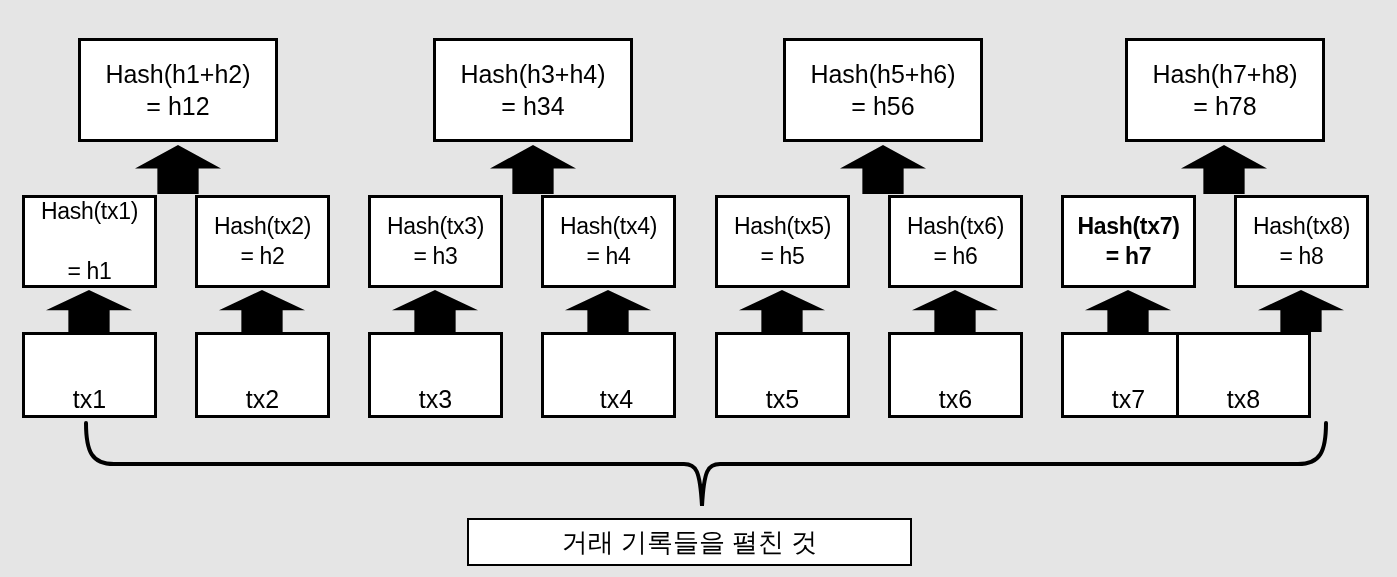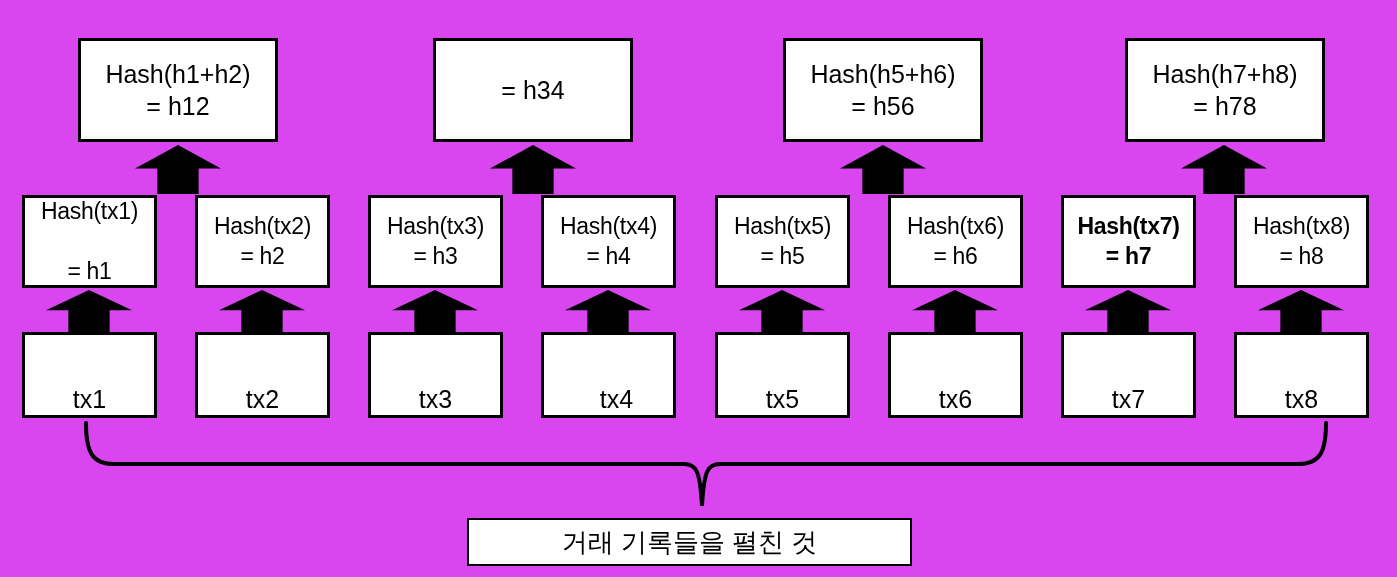--- a/index.html
+++ b/index.html
@@ -4,21 +4,21 @@
 <style>
   html, body {
     margin: 0;
     padding: 0;
     background: #ffffff;
   }
   .canvas {
     position: relative;
     width: 1397px;
     height: 577px;
-    background: #d946ef;
+    background: #e5e5e5;
     font-family: "Liberation Sans", "DejaVu Sans", sans-serif;
     color: #000000;
     overflow: hidden;
   }
   .node {
     position: absolute;
     box-sizing: border-box;
     background: #ffffff;
     border: 3px solid #000000;
     display: flex;
@@ -84,20 +84,21 @@
 </head>
 <body>
 
 <div class="canvas">
 
   <div class="node parent" style="left:78px; top:38px;">
     <span>Hash(h1+h2)</span>
     <span>= h12</span>
   </div>
   <div class="node parent" style="left:433px; top:38px;">
+    <span>Hash(h3+h4)</span>
     <span>= h34</span>
   </div>
   <div class="node parent" style="left:783px; top:38px;">
     <span>Hash(h5+h6)</span>
     <span>= h56</span>
   </div>
   <div class="node parent" style="left:1125px; top:38px;">
     <span>Hash(h7+h8)</span>
     <span>= h78</span>
   </div>
@@ -163,21 +164,21 @@
   </div>
   <div class="node leaf" style="left:715px; top:332px;">
     <span>tx5</span>
   </div>
   <div class="node leaf" style="left:888px; top:332px;">
     <span>tx6</span>
   </div>
   <div class="node leaf" style="left:1061px; top:332px;">
     <span>tx7</span>
   </div>
-  <div class="node leaf" style="left:1234px; top:332px;">
+  <div class="node leaf" style="left:1176px; top:332px;">
     <span>tx8</span>
   </div>
 
   <svg class="brace-svg" viewBox="0 0 1397 577" xmlns="http://www.w3.org/2000/svg">
     <path d="M 86 423
              C 86 452, 92 464, 114 464
              L 684 464
              C 696 464, 700 470, 702 506
              C 704 470, 708 464, 720 464
              L 1298 464

